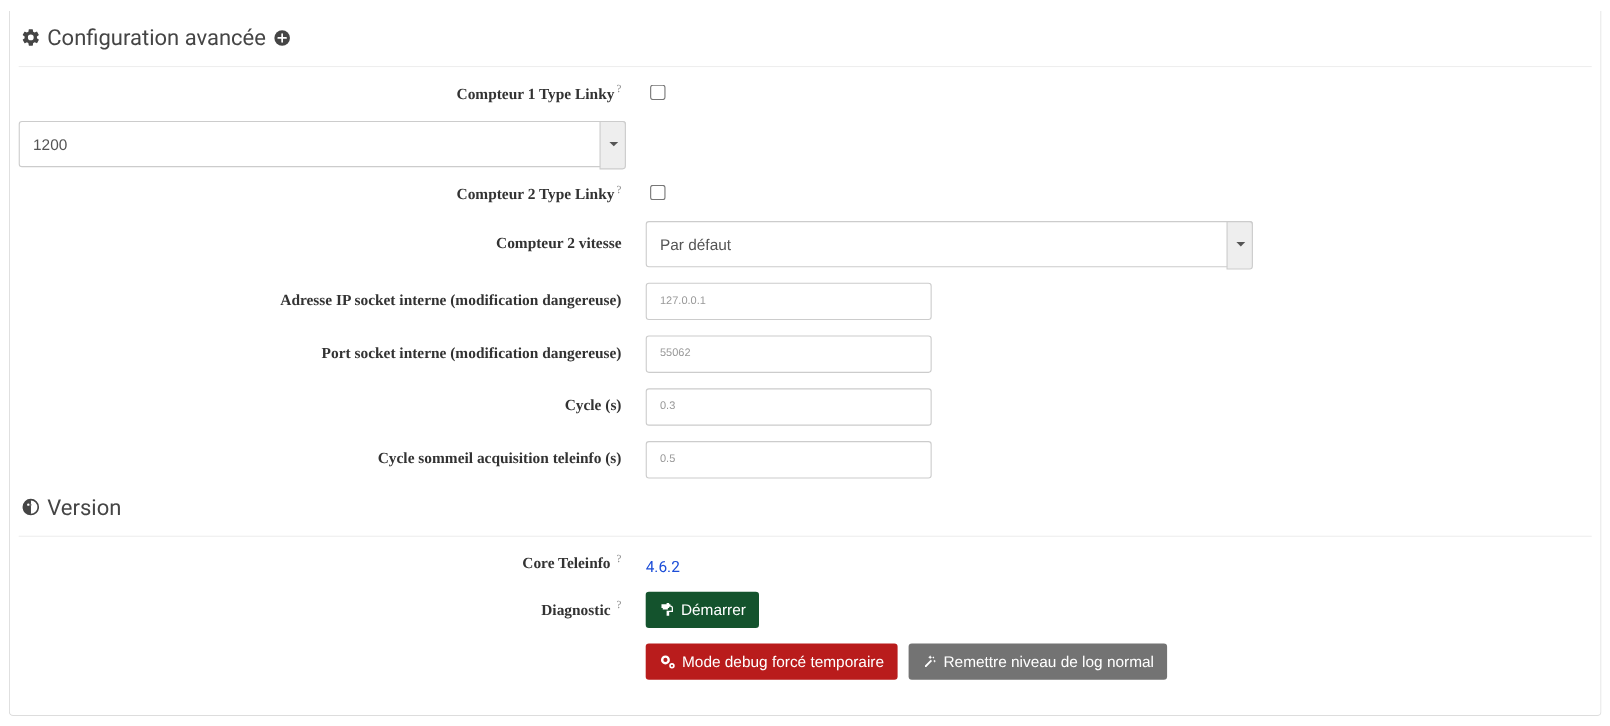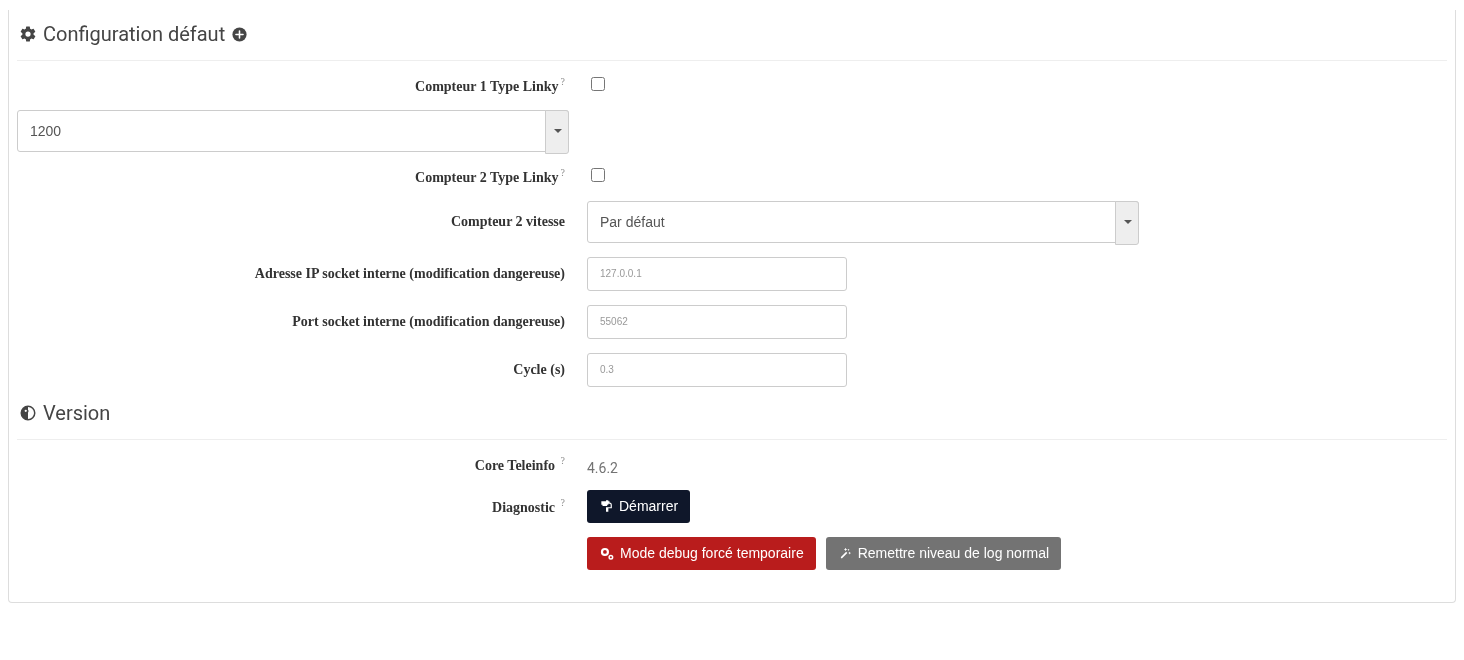--- a/index.html
+++ b/index.html
@@ -112,57 +112,57 @@
     height: 34px;
     padding: 5px 12px;
     border: 1px solid #ccc;
     border-radius: 3px;
     font-size: 10px;
     color: #555;
   }
   input::placeholder { color: #999; }
   .static-text {
     font-size: 14px;
-    color: #737373;
+    color: #1d4ed8;
     padding-top: 6px;
   }
   .btn {
     display: inline-flex;
     align-items: center;
     gap: 6px;
     height: 33px;
     padding: 0 12px;
     border: none;
     border-radius: 3px;
     font-size: 14px;
     color: #fff;
     cursor: pointer;
   }
-  .btn-info  { background: #0f172a; }
+  .btn-info  { background: #14532d; }
   .btn-warn  { background: #b91c1c; }
   .btn-success { background: #737373; }
   .btn svg, .section-header svg { display: block; }
   hr.sep {
     border: none;
     border-top: 1px solid #eee;
     margin: 0 0 14px 0;
   }
 </style>
 </head>
 <body>
 
 <div class="panel">
 
   <div class="section-header">
     <span class="icon">
       <svg width="18" height="18" viewBox="0 0 24 24" fill="#454545">
           <path d="M19.4 13a7.5 7.5 0 0 0 .06-1 7.5 7.5 0 0 0-.06-1l2.11-1.65a.5.5 0 0 0 .12-.64l-2-3.46a.5.5 0 0 0-.61-.22l-2.49 1a7.3 7.3 0 0 0-1.73-1l-.38-2.65A.5.5 0 0 0 14 2h-4a.5.5 0 0 0-.49.42L9.13 5.07a7.3 7.3 0 0 0-1.73 1l-2.49-1a.5.5 0 0 0-.61.22l-2 3.46a.5.5 0 0 0 .12.64L4.53 11a7.5 7.5 0 0 0-.06 1 7.5 7.5 0 0 0 .06 1l-2.11 1.65a.5.5 0 0 0-.12.64l2 3.46a.5.5 0 0 0 .61.22l2.49-1a7.3 7.3 0 0 0 1.73 1l.38 2.65A.5.5 0 0 0 10 22h4a.5.5 0 0 0 .49-.42l.38-2.65a7.3 7.3 0 0 0 1.73-1l2.49 1a.5.5 0 0 0 .61-.22l2-3.46a.5.5 0 0 0-.12-.64ZM12 15.5A3.5 3.5 0 1 1 15.5 12 3.5 3.5 0 0 1 12 15.5Z"></path>
         </svg>
     </span>
-    <span class="title">Configuration défaut</span>
+    <span class="title">Configuration avancée</span>
     <span class="icon" style="cursor:pointer">
       <svg width="17" height="17" viewBox="0 0 24 24" fill="#454545">
           <circle cx="12" cy="12" r="10"></circle>
           <path d="M12 7v10M7 12h10" stroke="#fff" stroke-width="2.2" stroke-linecap="round"></path>
         </svg>
     </span>
   </div>
 
   <hr class="sep">
 
@@ -223,20 +223,28 @@
 
   <div class="form-row">
     <div class="label-col">
       <span>Cycle (s)</span>
     </div>
     <div class="field-col">
       <input type="text" placeholder="0.3" style="">
     </div>
   </div>
 
+  <div class="form-row">
+    <div class="label-col">
+      <span>Cycle sommeil acquisition teleinfo (s)</span>
+    </div>
+    <div class="field-col">
+      <input type="text" placeholder="0.5" style="">
+    </div>
+  </div>
 
   <div class="section-header" style="margin-top:10px;">
     <span class="icon">
       <svg width="18" height="18" viewBox="0 0 24 24" fill="#454545">
           <path d="M12 2a10 10 0 1 0 10 10A10 10 0 0 0 12 2Zm0 2a8 8 0 0 1 0 16Zm-1.2 3.2a2 2 0 1 1-2 2 2 2 0 0 1 2-2Z"></path>
           <path d="M4 12a8 8 0 0 1 8-8v16a8 8 0 0 1-8-8Z" fill="#454545"></path>
           <circle cx="9" cy="9" r="1.5" fill="#fff"></circle>
         </svg>
     </span>
     <span class="title">Version</span>

